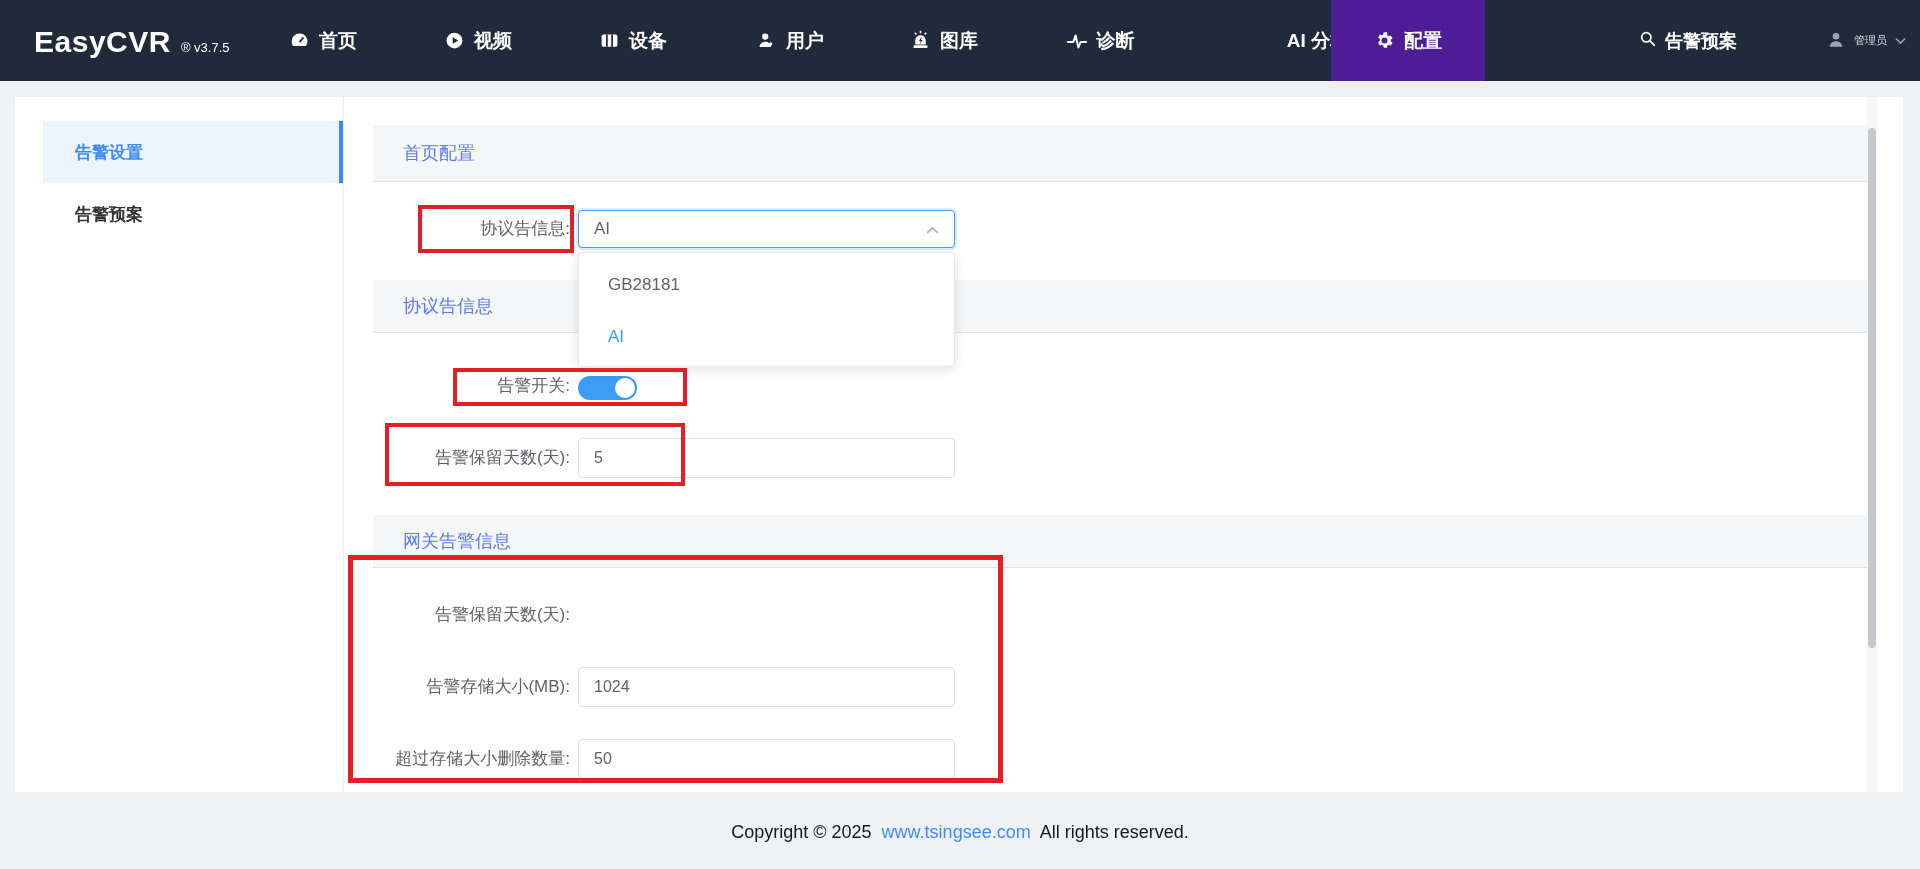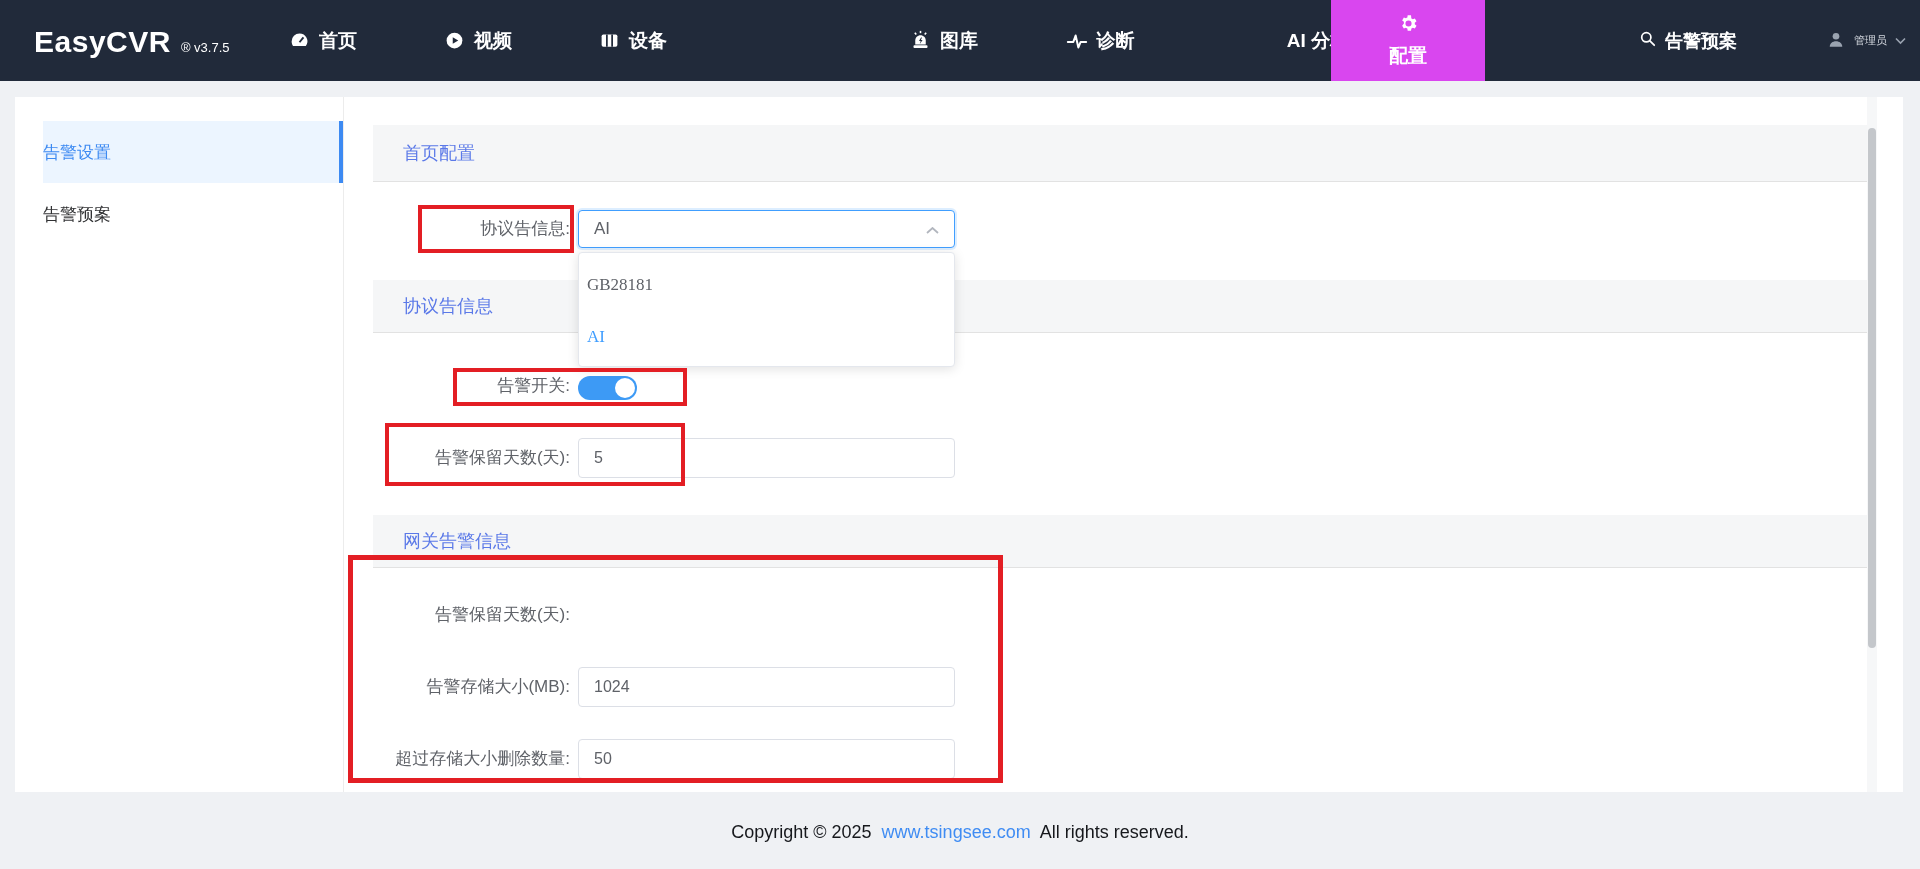--- a/index.html
+++ b/index.html
@@ -8,34 +8,34 @@
     background:#eff1f4; }
 
   
   .nav { position:absolute; left:0; top:0; width:1920px; height:81px; background:#212a3a; }
   .logo-wrap { position:absolute; left:34px; top:1px; height:81px; display:flex; align-items:center; }
   .logo { color:#fff; font-size:30px; font-weight:bold; letter-spacing:.5px; }
   .version { color:#fff; font-size:13px; margin-left:10px; margin-top:12px; }
   .nav-item { position:absolute; top:0; height:81px; width:154px; display:flex;
     align-items:center; justify-content:center; gap:9px; color:#fff;
     font-size:19px; font-weight:bold; cursor:pointer; white-space:nowrap; }
-  .nav-item.active { background:#d946ef;flex-direction:column; }
+  .nav-item.active { background:#4c1d95; }
   .nav-item svg { display:block; }
   .nav-right { position:absolute; top:0; height:81px; display:flex; align-items:center; gap:8px;
     color:#fff; cursor:pointer; }
   .fn-search { left:1638px; font-size:18px; font-weight:bold; }
   .admin { left:1826px; font-size:11px; color:#d4d8df; font-weight:normal; }
 
   
   .card { position:absolute; left:15px; top:97px; width:1888px; height:695px; background:#fff; }
 
   
   .side-divider { position:absolute; left:328px; top:0; width:1px; height:695px; background:#ececec; }
   .side-item { position:absolute; left:28px; width:300px; height:62px; display:flex; align-items:center;
-    font-size:17px; color:#303133; cursor:pointer; }
+    padding-left:32px; font-size:17px; color:#303133; cursor:pointer;font-weight:bold; }
   .side-item.active { background:#ecf5ff; color:#3d8af2; border-right:4px solid #3d8af2; top:24px; }
   .side-item.plain { top:86px; }
 
   
   .band { position:absolute; left:358px; width:1494px; background:#f5f6f7;
     border-bottom:1px solid #e2e2e2; display:flex; align-items:center; padding-left:30px;
     font-size:18px; color:#5b79e8; }
   .band1 { top:28px; height:57px; }
   .band2 { top:183px; height:53px; }
   .band3 { top:418px; height:53px; }
@@ -49,21 +49,21 @@
 
   .select-box { position:absolute; left:563px; top:113px; width:377px; height:38px;
     border:1px solid #409eff; box-shadow:0 0 0 2px rgba(64,158,255,.18); border-radius:4px;
     background:#fff; display:flex; align-items:center; padding:0 15px; font-size:17px; color:#5f6268;
     cursor:pointer; }
   .select-box .sel-arrow { margin-left:auto; }
 
   .dropdown { position:absolute; left:563px; top:155px; width:377px; height:115px; background:#fff;
     border:1px solid #e4e7ed; border-radius:4px; box-shadow:0 2px 12px rgba(0,0,0,.12);
     padding-top:6px; z-index:20; }
-  .dd-option { height:52px; line-height:52px; padding-left:8px; font-size:17px; color:#5f6268; cursor:pointer;font-family:Liberation Serif, serif; }
+  .dd-option { height:52px; line-height:52px; padding-left:29px; font-size:17px; color:#5f6268; cursor:pointer; }
   .dd-option.selected { color:#409eff; }
 
   
   .switch { position:absolute; left:563px; top:279px; width:59px; height:24px; border-radius:12px;
     background:#3d9af5; cursor:pointer; }
   .switch .thumb { position:absolute; right:2px; top:2px; width:20px; height:20px; border-radius:50%;
     background:#fff; }
 
   
   .redbox { position:absolute; border:4px solid #e31e24; z-index:30; }
@@ -112,20 +112,30 @@
   <div class="nav-item" style="left:556px">
     <span>
         <svg width="21" height="21" viewBox="0 0 24 24">
           <rect x="3" y="5" width="18" height="14" rx="2" fill="#fff"></rect>
           <line x1="9" y1="5" x2="9" y2="19" stroke="#212a3a" stroke-width="2"></line>
           <line x1="15" y1="5" x2="15" y2="19" stroke="#212a3a" stroke-width="2"></line>
         </svg>
       </span>
     <span>设备</span>
   </div>
+  <div class="nav-item" style="left:713px">
+    <span>
+        <svg width="21" height="21" viewBox="0 0 24 24">
+          <circle cx="10.5" cy="7.5" r="3.6" fill="#fff"></circle>
+          <path d="M4 19.5c0-3.8 2.9-6 6.5-6s6.5 2.2 6.5 6z" fill="#fff"></path>
+          <circle cx="16.8" cy="16" r="1.9" fill="#fff"></circle>
+        </svg>
+      </span>
+    <span>用户</span>
+  </div>
   <div class="nav-item" style="left:1023px">
     <span>
         <svg width="22" height="22" viewBox="0 0 24 24">
           <polyline points="2,13 8,13 10.5,6 13.5,19 16,13 22,13" fill="none" stroke="#fff" stroke-width="2.2" stroke-linecap="round" stroke-linejoin="round"></polyline>
         </svg>
       </span>
     <span>诊断</span>
   </div>
   <div class="nav-item" style="left:867px">
     <span>

